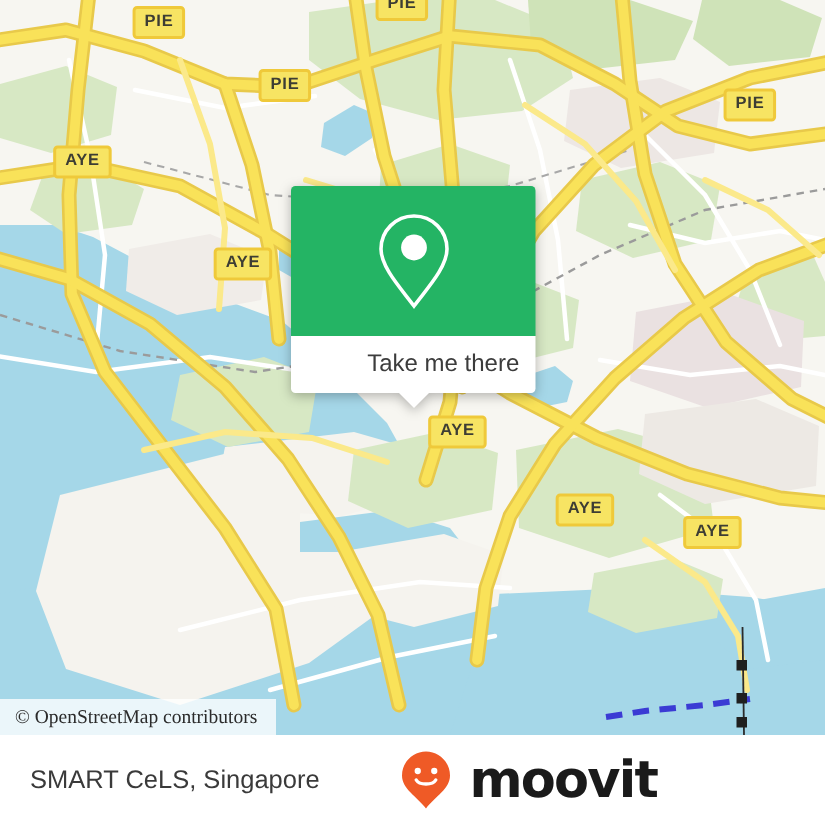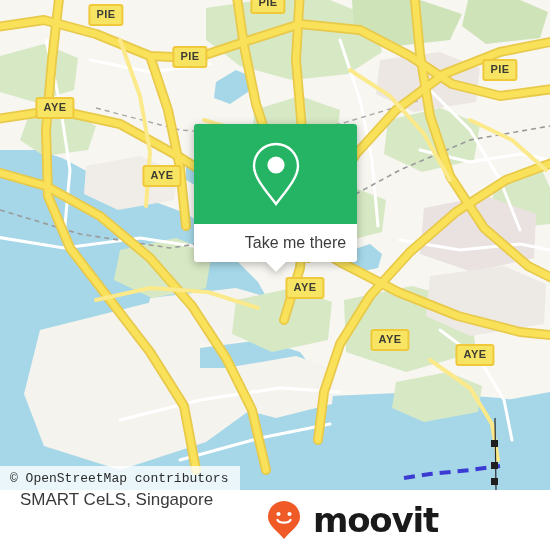--- a/index.html
+++ b/index.html
@@ -106,33 +106,34 @@
     position: absolute;
     left: 0;
     top: 466px;
     height: 24px;
     padding: 0 12px 0 10px;
     display: flex;
     align-items: center;
     background: rgba(255,255,255,0.78);
     color: #2b2b2b;
     font-size: 13px;
-    font-family: Liberation Mono, monospace;
+    font-family: Liberation Serif, serif;
     white-space: nowrap;
   }
 
   
   #footer-bar {
     position: absolute;
     left: 0;
     top: 490px;
     width: 456px;
     height: 60px;
     background: #ffffff;
     display: flex;
+    align-items: center;
     justify-content: space-between;
     padding: 0 18px 0 20px;
     box-sizing: border-box;
   }
   #footer-title {
     color: #3a3a3a;
     font-size: 17px;
     font-family: "Liberation Sans", sans-serif;
     white-space: nowrap;
   }

